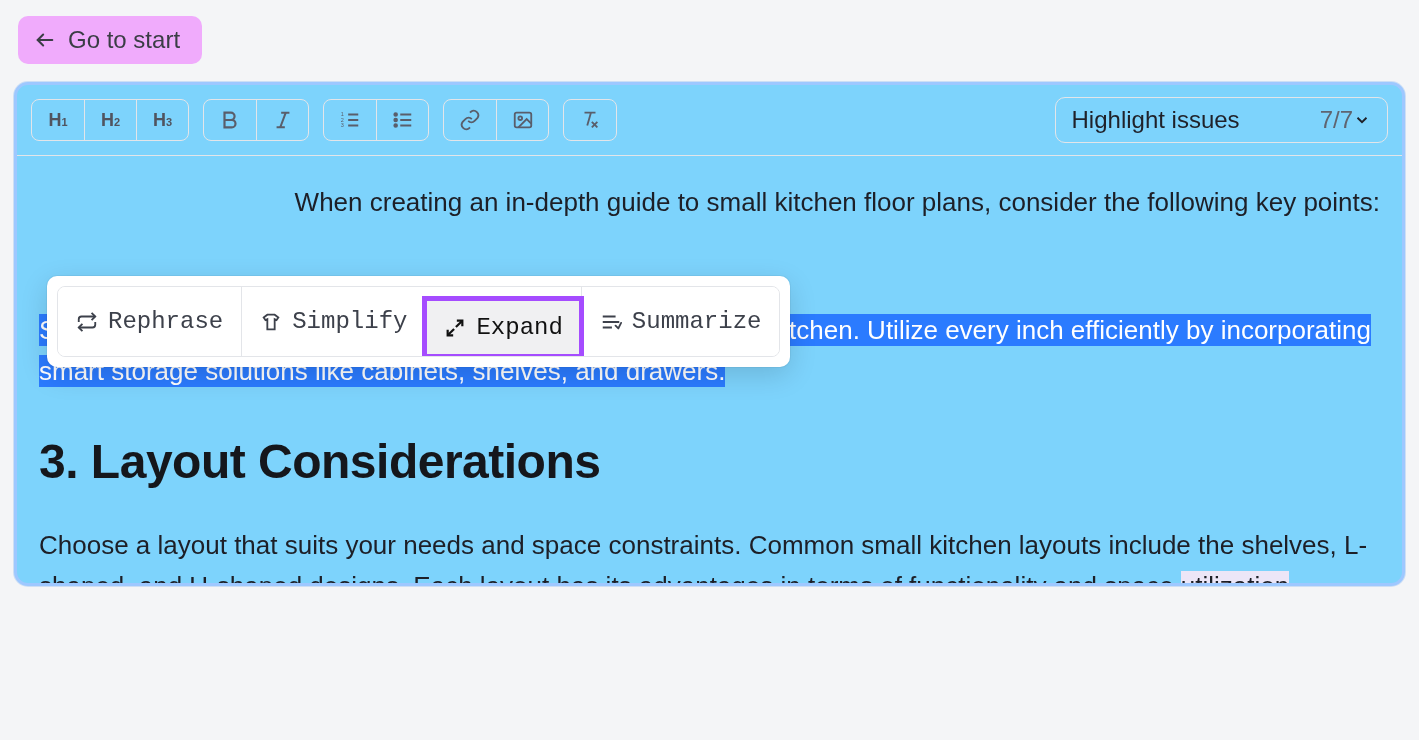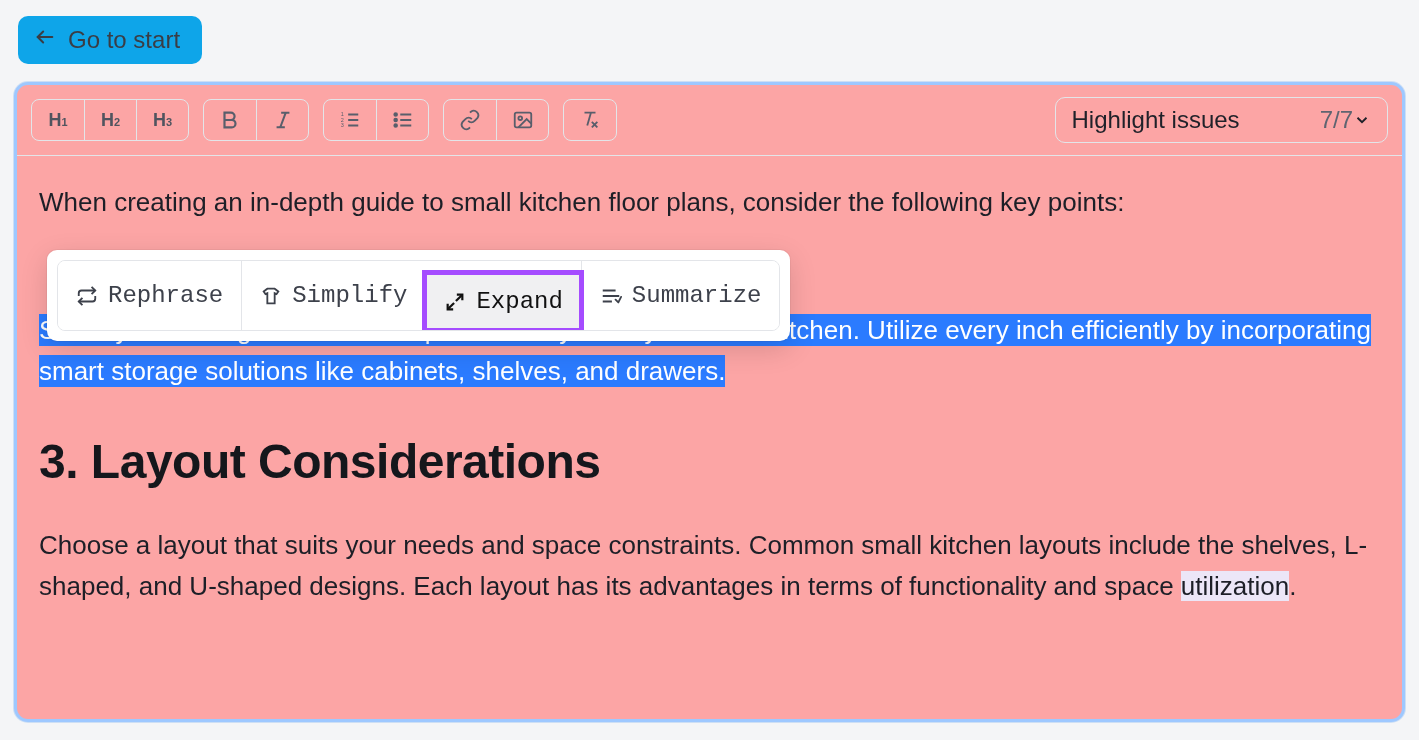--- a/index.html
+++ b/index.html
@@ -6,38 +6,39 @@
   body {
     font-family: -apple-system, BlinkMacSystemFont, "Segoe UI", Helvetica, Arial, sans-serif;
     background: #f4f5f7;
     width: 1419px;
     height: 740px;
     overflow: hidden;
   }
   .top-bar { padding: 16px 18px 10px 18px; }
   .go-start-btn {
     display: inline-flex;
+    align-items: center;
     gap: 12px;
-    background: #0ea5e9;
+    background: #f0abfc;
     border: none;
     border-radius: 10px;
     padding: 10px 22px 10px 16px;
     font-size: 24px;
     font-weight: 500;
     color: #3a3d45;
     cursor: pointer;
   }
   .go-start-btn svg { width: 22px; height: 22px; stroke: #3a3d45; }
   .editor-card {
     margin: 8px 14px 0 14px;
-    background: #fca5a5;
+    background: #7dd3fc;
     border: 3px solid #9ec8ff;
     border-radius: 14px;
     box-shadow: 0 0 0 1px #cddff5;
-    height: 640px;
+    height: 504px;
     overflow: hidden;
     position: relative;
   }
   .toolbar {
     display: flex;
     align-items: center;
     gap: 14px;
     padding: 12px 14px;
     border-bottom: 1px solid #e3e5e9;
   }
@@ -73,21 +74,21 @@
     cursor: pointer;
   }
   .issues-pill .count { color: #5f6470; margin-left: 80px; text-align: center; }
   .issues-pill svg { width: 18px; height: 18px; }
   .content {
     padding: 26px 22px 26px 22px;
     font-size: 26px;
     color: #1d1f27;
     line-height: 1.55;
   }
-  .intro { margin-bottom: 38px; }
+  .intro { margin-bottom: 64px; text-align: right; }
   .ai-toolbar-wrap { position: relative; height: 0; }
   .ai-toolbar {
     position: absolute;
     top: -10px;
     left: 8px;
     background: #fff;
     border-radius: 10px;
     box-shadow: 0 8px 28px rgba(0,0,0,0.14), 0 0 0 1px rgba(0,0,0,0.04);
     padding: 10px;
   }

